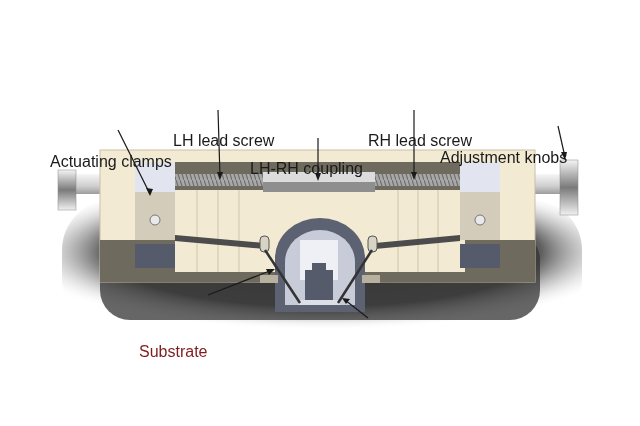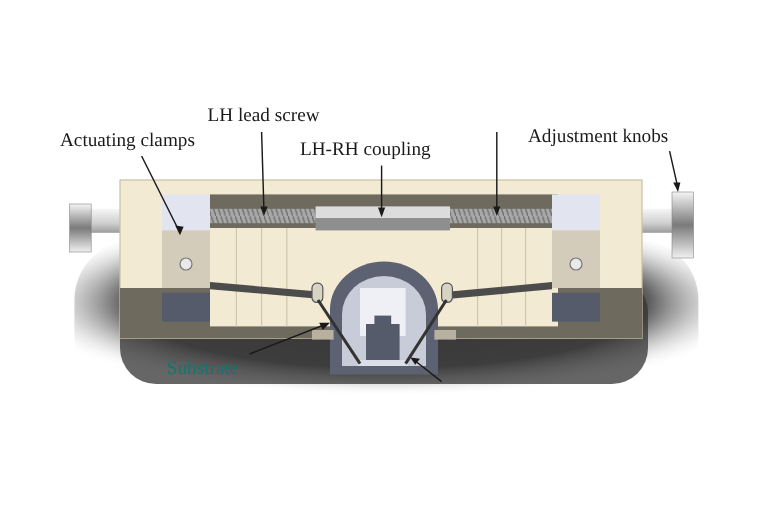--- a/index.html
+++ b/index.html
@@ -1,19 +1,19 @@
 <!DOCTYPE html>
 <html><head>
   <meta charset="utf-8">
   <style>
     html, body { margin: 0; padding: 0; background: #ffffff; }
     body { width: 640px; height: 426px; position: relative; overflow: hidden; font-family: "Liberation Sans", sans-serif; }
     #stage { position: absolute; left: 0; top: 0; width: 640px; height: 426px; }
-    .label { position: absolute; font-family: Liberation Serif, serif; font-size: 16px; color: #1a1a1a; white-space: nowrap; line-height: 1; }
-    .label.light { color: #0f766e; text-align: right; }
+    .label { position: absolute; font-family: Liberation Sans, sans-serif; font-size: 16px; color: #1a1a1a; white-space: nowrap; line-height: 1; margin-top: 44px; }
+    .label.light { color: #7f1d1d; text-align: right; }
   </style>
 </head>
 <body>
 
 <div id="stage">
   <svg width="640" height="426" viewBox="0 0 640 426">
     <defs>
       <radialGradient id="shadowGrad" cx="50%" cy="40%" r="60%">
         <stop offset="0%" stop-color="#2b2b2b"></stop>
         <stop offset="70%" stop-color="#4a4a4a"></stop>
@@ -122,17 +122,18 @@
       <polygon points="220,180 217,172 223,172"></polygon>
       <polygon points="318,181 315,173 321,173"></polygon>
       <polygon points="414,180 411,172 417,172"></polygon>
       <polygon points="565,160 561,152 567,152"></polygon>
       <polygon points="275,269 266,269 269,275"></polygon>
       <polygon points="342,298 350,299 346,304"></polygon>
     </g>
   </svg>
 
   <span class="label" style="left:173px; top:89px;">LH lead screw</span>
+  <span class="label" style="left:368px; top:89px;">RH lead screw</span>
   <span class="label" style="left:50px; top:110px;">Actuating clamps</span>
   <span class="label" style="left:250px; top:117px;">LH-RH coupling</span>
   <span class="label" style="left:440px; top:106px;text-align:right;">Adjustment knobs</span>
   <span class="label light" style="left:139px; top:300px;">Substrate</span>
 </div>
 
 </body></html>

